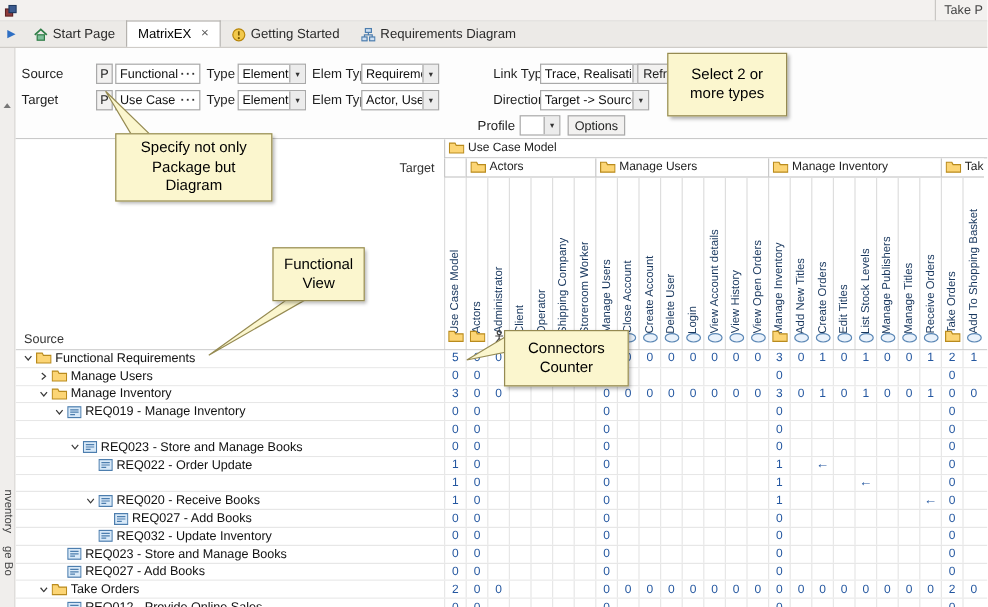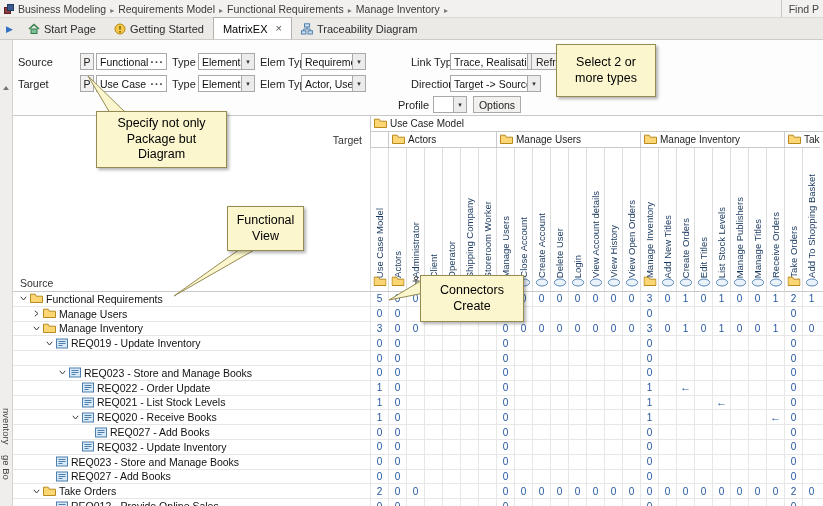--- a/index.html
+++ b/index.html
@@ -70,64 +70,63 @@
 </head>
 <body>
 
 <div id="crumbs">
   <span class="ic">
       <svg width="10" height="10" viewBox="0 0 10 10">
         <rect x="0.5" y="3.5" width="6" height="6" fill="#8e3b3b" stroke="#5d2323"></rect>
         <rect x="3.5" y="0.5" width="6" height="6" fill="#3b5a8e" stroke="#203a61"></rect>
       </svg>
     </span>
-  <span id="crumb-items"><span class="crumb">Business Modeling</span><span class="crumb-sep">▸</span><span class="crumb">Requirements Model</span><span class="crumb-sep">▸</span><span class="crumb">Functional Requirements</span><span class="crumb-sep">▸</span><span class="crumb">Manage Inventory</span><span class="crumb-sep">▸</span></span>
   <span class="crumb-right">
-    <span>Find P</span>
+    <span>Take P</span>
   </span>
 </div>
 
 <div id="tabbar">
   <span class="nav-arrow">▶</span>
   <span id="tabs" style="display:flex;align-items:flex-end;">
       <span class="tab">
         <span class="ic">
           <svg width="12" height="12" viewBox="0 0 12 12">
             <path d="M1 6 6 1.5 11 6" fill="none" stroke="#2E7D46" stroke-width="1.5"></path>
             <rect x="3" y="6" width="6" height="4.5" fill="#7FBF9A" stroke="#2E7D46"></rect>
           </svg>
         </span>
         <span class="tab-label">Start Page</span>
       </span>
+      <span class="tab active">
+        <span class="tab-label">MatrixEX</span>
+        <span class="tab-close">×</span>
+      </span>
       <span class="tab">
         <span class="ic">
           <svg width="12" height="12" viewBox="0 0 12 12">
             <circle cx="6" cy="6" r="5" fill="#F2C94C" stroke="#B8860B"></circle>
             <path d="M6 3v3.5" stroke="#7a5a00" stroke-width="1.4"></path>
             <circle cx="6" cy="8.8" r=".9" fill="#7a5a00"></circle>
           </svg>
         </span>
         <span class="tab-label">Getting Started</span>
-      </span>
-      <span class="tab active">
-        <span class="tab-label">MatrixEX</span>
-        <span class="tab-close">×</span>
       </span>
       <span class="tab">
         <span class="ic">
           <svg width="12" height="12" viewBox="0 0 12 12">
             <g fill="#CFE0F2" stroke="#4D7EAE">
               <rect x="3.5" y=".8" width="5" height="3.2"></rect>
               <rect x=".5" y="7.8" width="4.4" height="3.2"></rect>
               <rect x="7" y="7.8" width="4.4" height="3.2"></rect>
             </g>
             <path d="M6 4v2M6 6H2.7v1.8M6 6h3.2v1.8" fill="none" stroke="#4D7EAE"></path>
           </svg>
         </span>
-        <span class="tab-label">Traceability Diagram</span>
+        <span class="tab-label">Requirements Diagram</span>
       </span>
     </span>
 </div>
 
 <div id="leftrail">
   <span class="rail-up"></span>
   <span class="rail-label" id="rail0">nventory</span>
   <span class="rail-label" id="rail1">ge Bo</span>
 </div>
 
@@ -597,21 +596,21 @@
             </svg>
           </span>
           <span class="ic">
             <svg width="12" height="11" viewBox="0 0 12 11">
               <rect x=".5" y="1" width="11" height="9" fill="#D8E9F8" stroke="#4D7EAE"></rect>
               <line x1="2.5" y1="3.5" x2="9.5" y2="3.5" stroke="#4D7EAE"></line>
               <line x1="2.5" y1="5.5" x2="9.5" y2="5.5" stroke="#4D7EAE"></line>
               <line x1="2.5" y1="7.5" x2="6.5" y2="7.5" stroke="#4D7EAE"></line>
             </svg>
           </span>
-          <span class="tree-label">REQ019 - Update Inventory</span>
+          <span class="tree-label">REQ019 - Manage Inventory</span>
         </div>
         <div class="m-cell" style="left:357px">0</div>
         <div class="m-cell" style="left:375px">0</div>
         <div class="m-cell" style="left:393px"></div>
         <div class="m-cell" style="left:411px"></div>
         <div class="m-cell" style="left:429px"></div>
         <div class="m-cell" style="left:447px"></div>
         <div class="m-cell" style="left:465px"></div>
         <div class="m-cell" style="left:483px">0</div>
         <div class="m-cell" style="left:501px"></div>
@@ -737,32 +736,20 @@
         </div>
         <div class="m-cell" style="left:681px"></div>
         <div class="m-cell" style="left:699px"></div>
         <div class="m-cell" style="left:717px"></div>
         <div class="m-cell" style="left:735px"></div>
         <div class="m-cell" style="left:753px"></div>
         <div class="m-cell" style="left:771px">0</div>
         <div class="m-cell" style="left:789px"></div>
       </div>
       <div class="m-row" style="top:279.6px;height:14.8px">
-        <div class="tree-cell" style="padding-left:58px">
-          <span class="chev"></span>
-          <span class="ic">
-            <svg width="12" height="11" viewBox="0 0 12 11">
-              <rect x=".5" y="1" width="11" height="9" fill="#D8E9F8" stroke="#4D7EAE"></rect>
-              <line x1="2.5" y1="3.5" x2="9.5" y2="3.5" stroke="#4D7EAE"></line>
-              <line x1="2.5" y1="5.5" x2="9.5" y2="5.5" stroke="#4D7EAE"></line>
-              <line x1="2.5" y1="7.5" x2="6.5" y2="7.5" stroke="#4D7EAE"></line>
-            </svg>
-          </span>
-          <span class="tree-label">REQ021 - List Stock Levels</span>
-        </div>
         <div class="m-cell" style="left:357px">1</div>
         <div class="m-cell" style="left:375px">0</div>
         <div class="m-cell" style="left:393px"></div>
         <div class="m-cell" style="left:411px"></div>
         <div class="m-cell" style="left:429px"></div>
         <div class="m-cell" style="left:447px"></div>
         <div class="m-cell" style="left:465px"></div>
         <div class="m-cell" style="left:483px">0</div>
         <div class="m-cell" style="left:501px"></div>
         <div class="m-cell" style="left:519px"></div>
@@ -1074,13 +1061,13 @@
 </svg>
 
 <div class="note" id="note-select">Select 2 or
 more types</div>
 <div class="note" id="note-specify">Specify not only
 Package but
 Diagram</div>
 <div class="note" id="note-hier">Functional
 View</div>
 <div class="note" id="note-conn">Connectors
-Create</div>
+Counter</div>
 
 </body></html>

